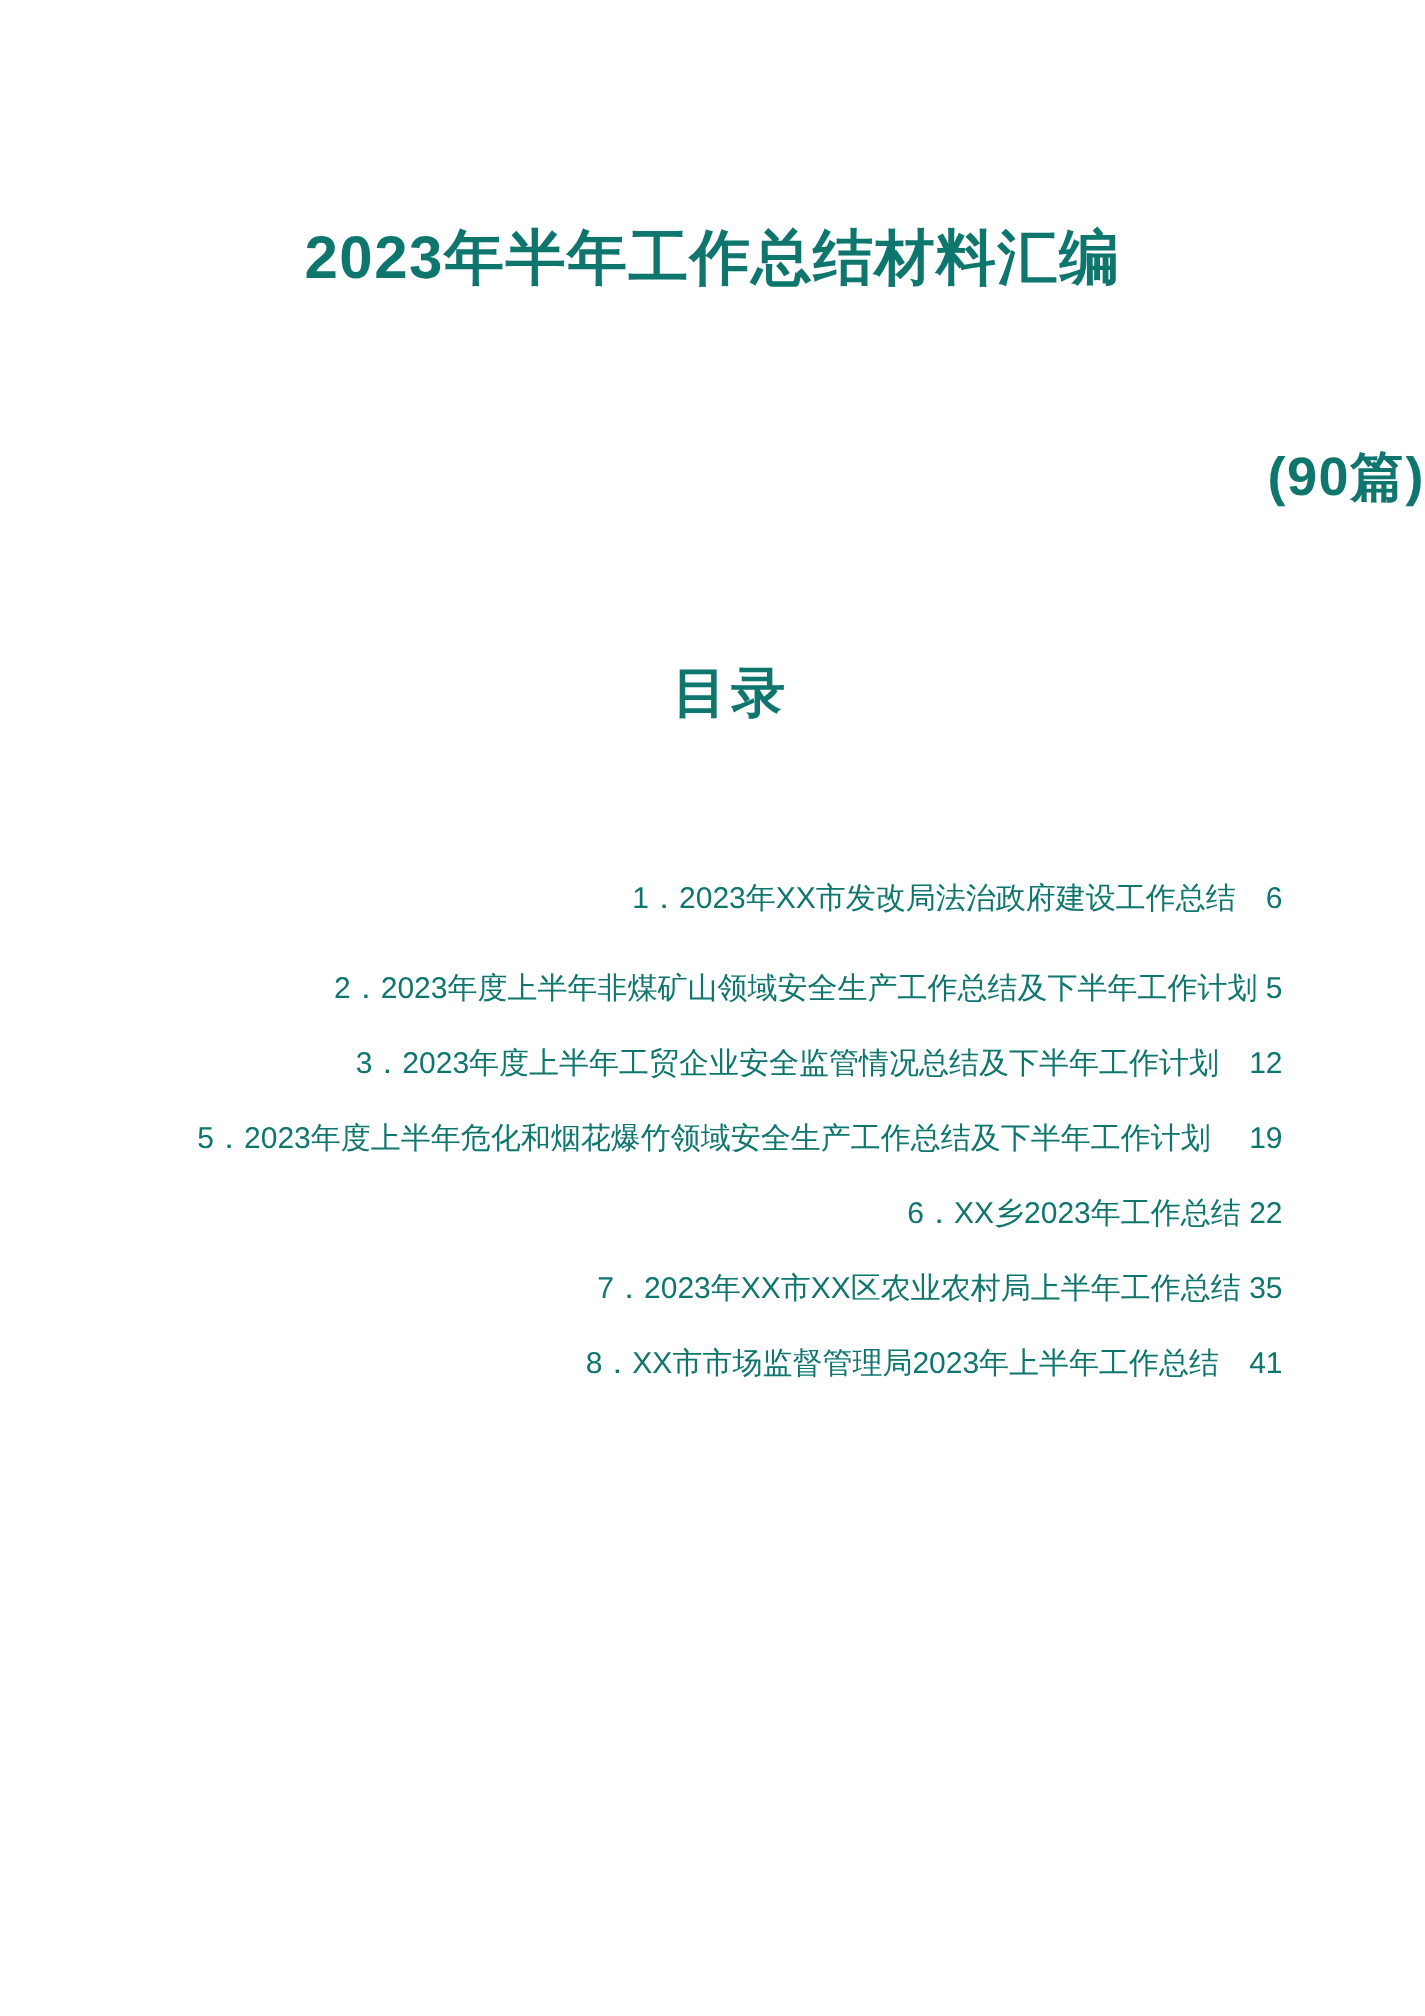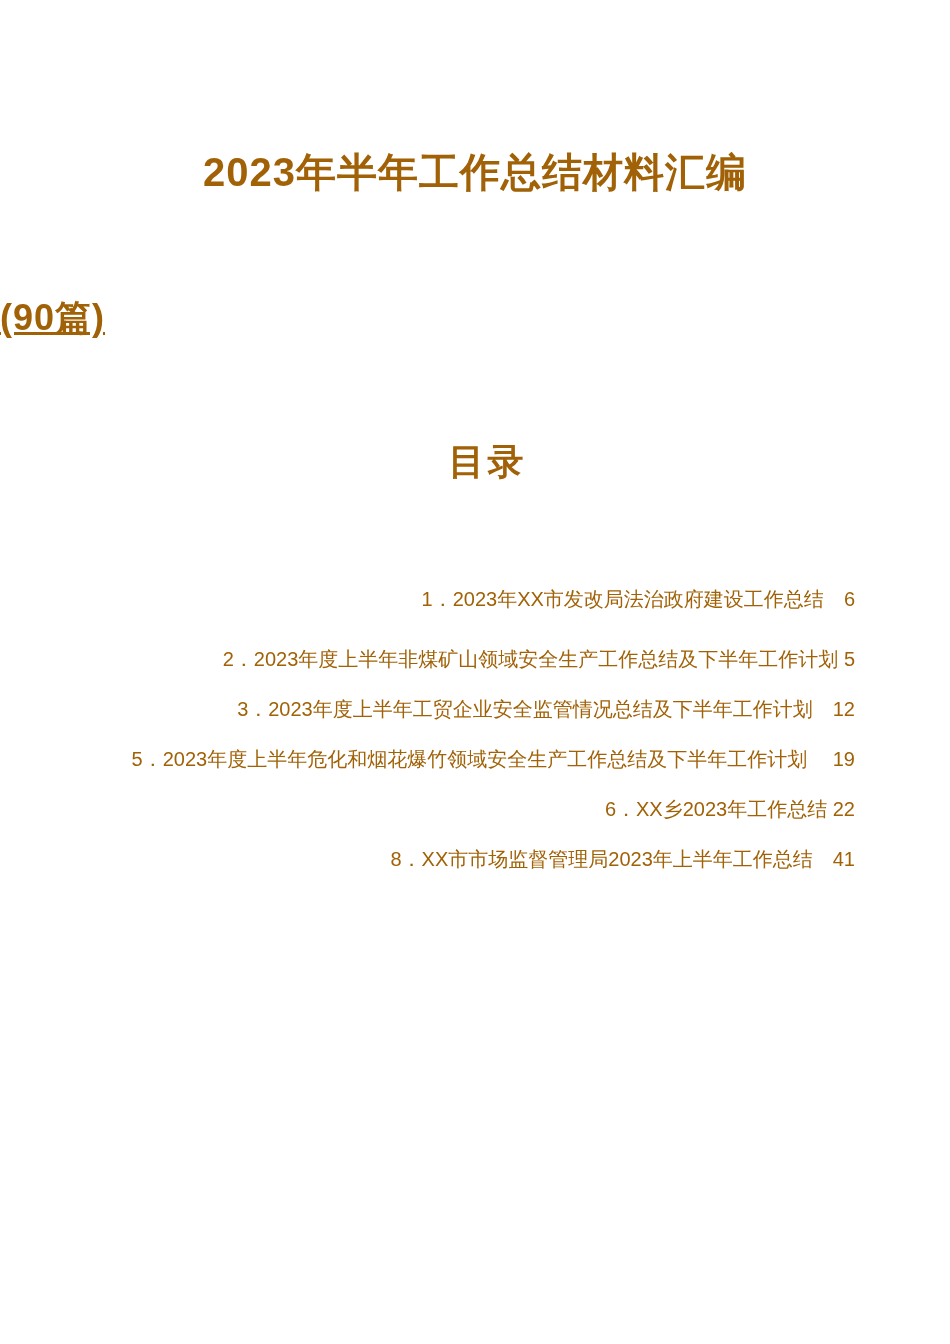--- a/index.html
+++ b/index.html
@@ -6,42 +6,41 @@
     margin: 0;
     padding: 0;
     background: #ffffff;
   }
   .page {
     position: relative;
     width: 950px;
     height: 1344px;
     margin: 0 auto;
     background: #ffffff;
-    color: #a16207;
+    color: #0f766e;
     font-family: "Liberation Sans", sans-serif;
     box-sizing: border-box;
     padding-top: 146px;
     overflow: hidden;
   }
   .doc-title {
     margin: 0;
     text-align: center;
     font-size: 40px;
     line-height: 52px;
     font-weight: 800;
     letter-spacing: 1px;
   }
   .doc-subtitle {
     margin: 96px 0 0 0;
-    text-align: left;
+    text-align: right;
     font-size: 36px;
     line-height: 48px;
     font-weight: 800;
     letter-spacing: 1px;
-    text-decoration: underline;
   }
   .toc-heading {
     margin: 96px 0 0 0;
     text-align: center;
     font-size: 36px;
     line-height: 48px;
     font-weight: 800;
     letter-spacing: 3px;
     padding-left: 25px;
   }
@@ -80,18 +79,19 @@
 
     <p class="toc-entry"><span>2．2023年度上半年非煤矿山领域安全生产工作总结及下半年工作计划 </span><span class="pg">5</span></p>
 
     <p class="toc-entry"><span>3．2023年度上半年工贸企业安全监管情况总结及下半年工作计划　</span><span class="pg">12</span></p>
 
 
     <p class="toc-entry"><span>5．2023年度上半年危化和烟花爆竹领域安全生产工作总结及下半年工作计划　 </span><span class="pg">19</span></p>
 
     <p class="toc-entry"><span>6．XX乡2023年工作总结 </span><span class="pg">22</span></p>
 
+    <p class="toc-entry"><span>7．2023年XX市XX区农业农村局上半年工作总结 </span><span class="pg">35</span></p>
 
     <p class="toc-entry"><span>8．XX市市场监督管理局2023年上半年工作总结　</span><span class="pg">41</span></p>
 
 
   </div>
 </div>
 
 </body></html>

